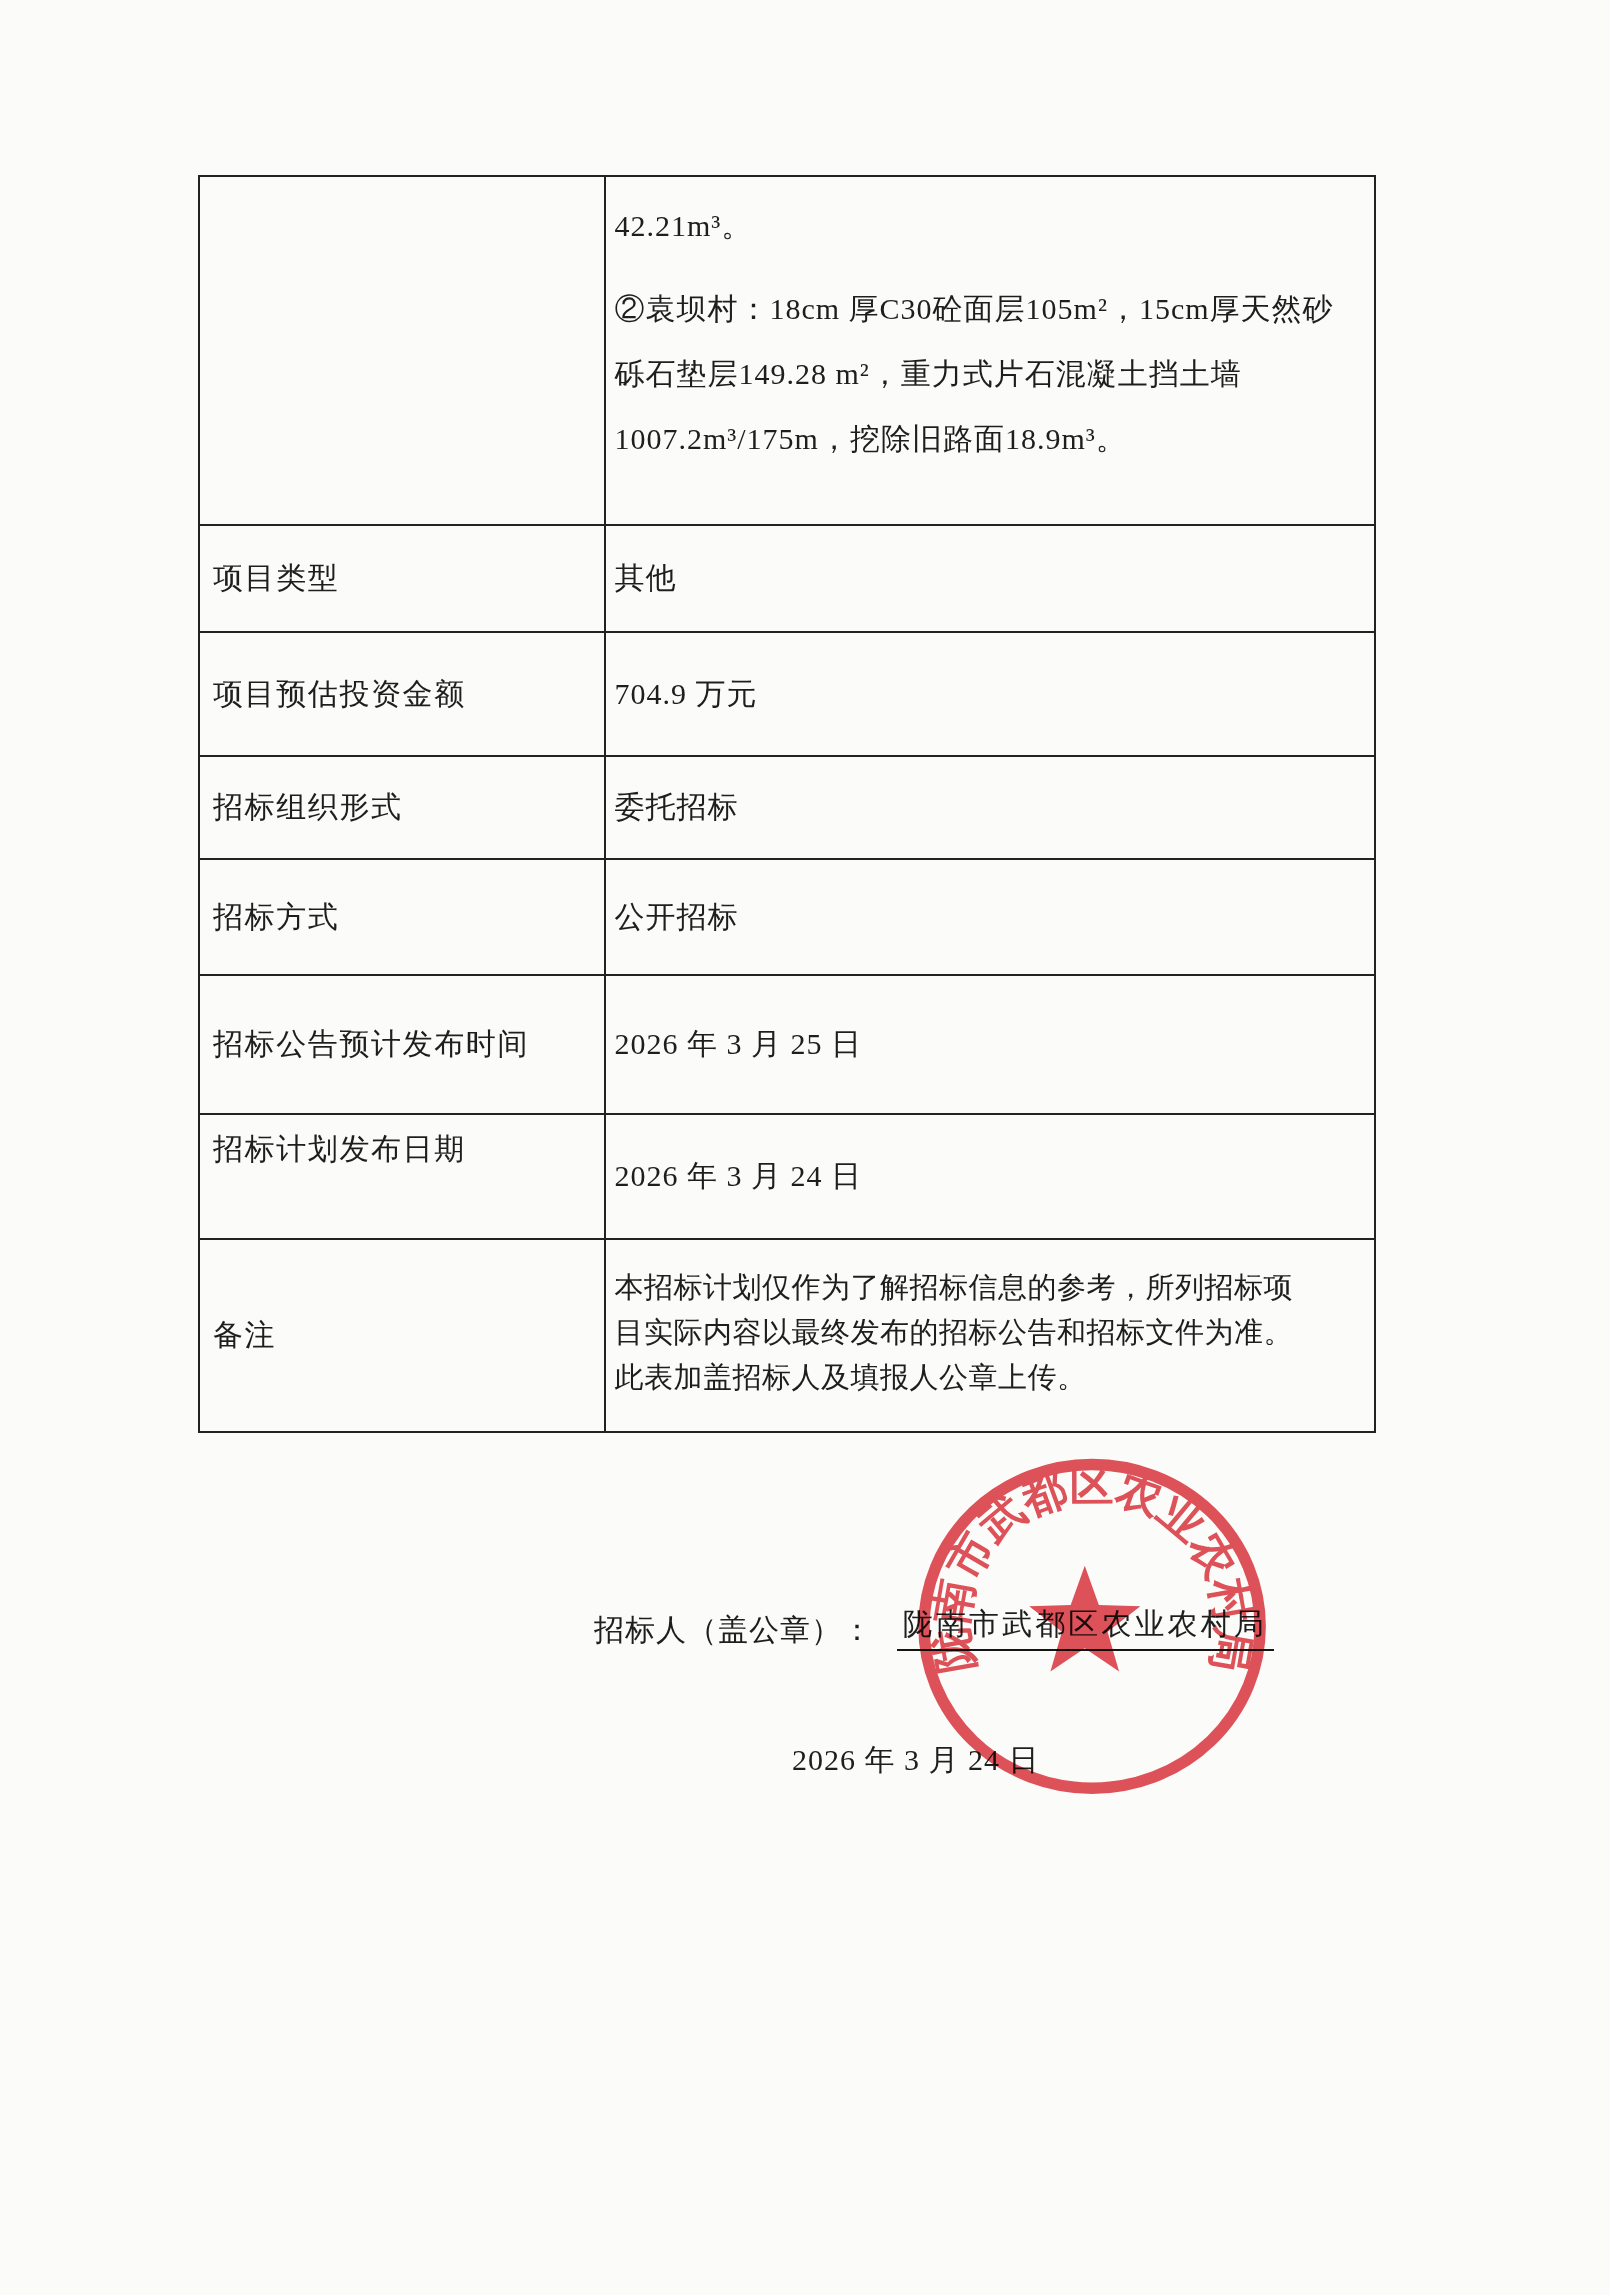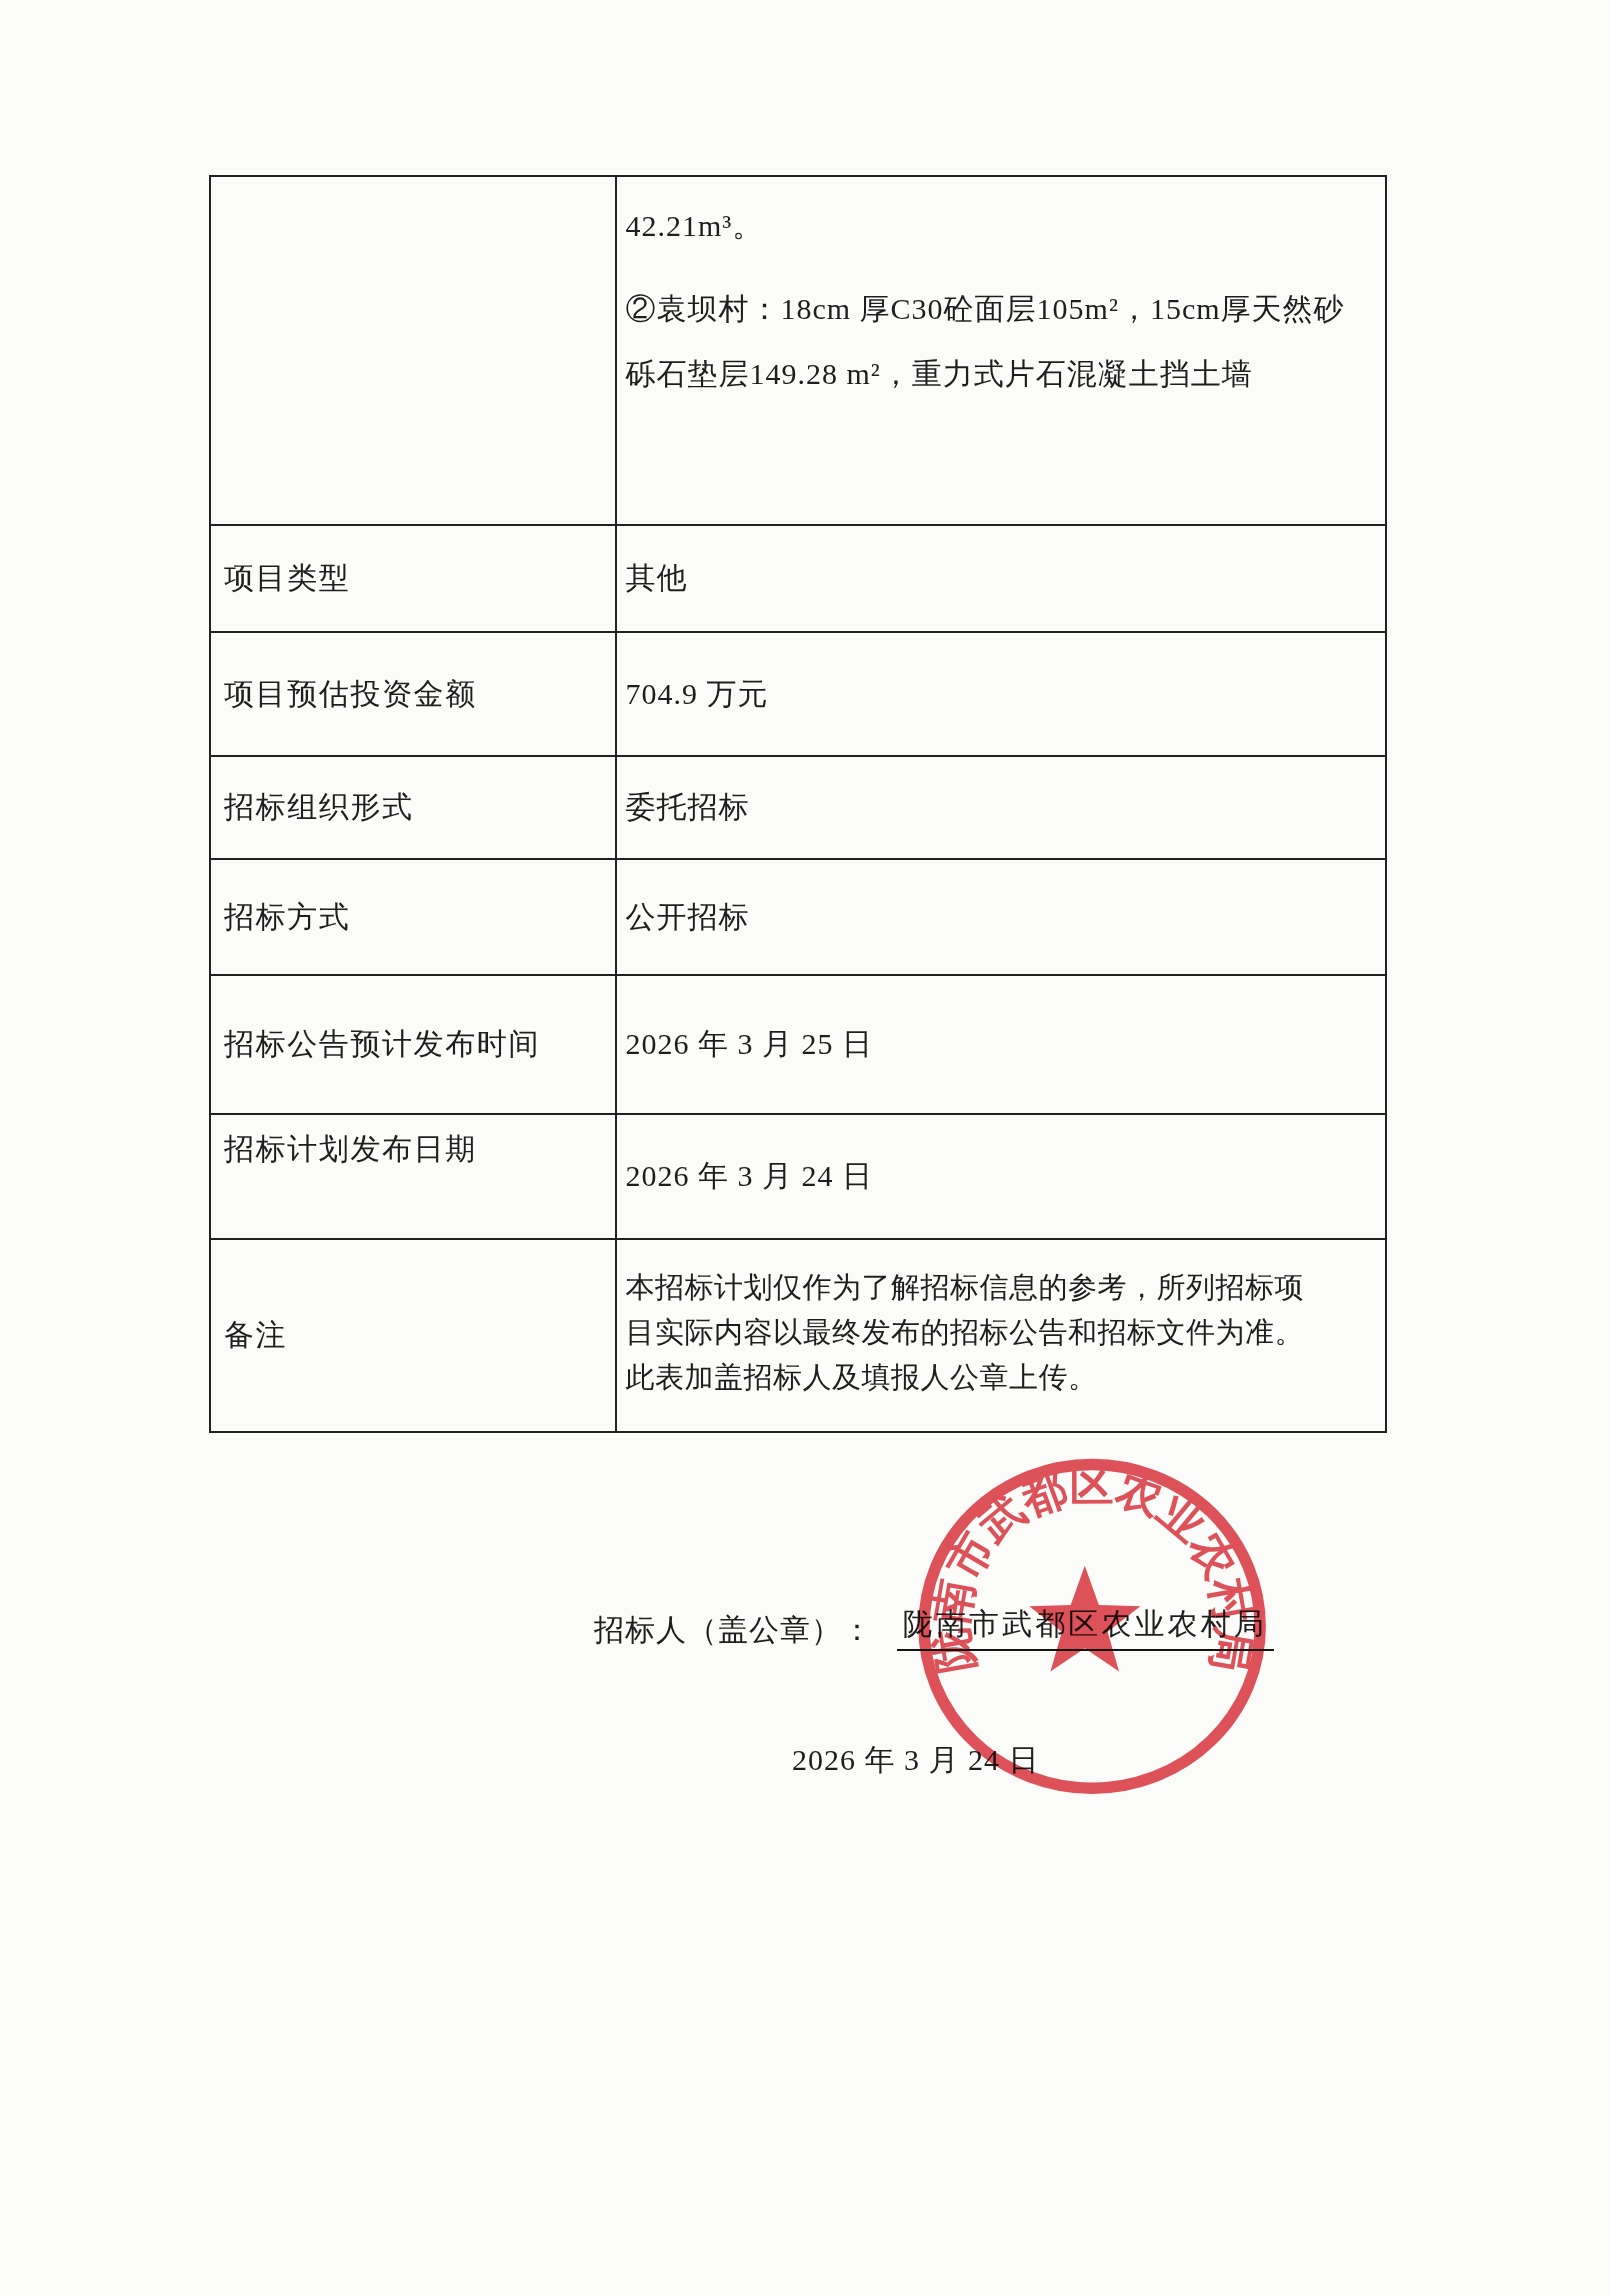--- a/index.html
+++ b/index.html
@@ -4,21 +4,21 @@
 <style>
   html,body{margin:0;padding:0;}
   body{
     width:1610px;height:2295px;position:relative;
     background:#fbfbf9;
     font-family:"Liberation Serif","DejaVu Serif",serif;
     color:#1e1e1e;overflow:hidden;
   }
   
   .doc-table{
-    position:absolute;left:209px;top:175px;width:1178px;
+    position:absolute;left:198px;top:175px;width:1178px;
     border:2.6px solid #222;box-sizing:border-box;
     background:transparent;
   }
   .trow{display:flex;box-sizing:border-box;}
   .trow + .trow{border-top:2.6px solid #222;}
   .tlabel{
     width:406px;box-sizing:border-box;border-right:2.6px solid #222;
     display:flex;align-items:center;padding-left:13px;
     font-size:30px;letter-spacing:1.6px;
   }
@@ -67,20 +67,21 @@
 
 <div class="doc-table">
 
   <div class="trow row-cont" style="height:347px">
     <div class="tlabel"></div>
     <div class="tvalue">
       <div>42.21m³。</div>
       <div class="para2">
         <div>②袁坝村：18cm 厚C30砼面层105m²，15cm厚天然砂</div>
         <div>砾石垫层149.28 m²，重力式片石混凝土挡土墙</div>
+        <div>1007.2m³/175m，挖除旧路面18.9m³。</div>
       </div>
     </div>
   </div>
 
   <div class="trow" style="height:107px">
     <div class="tlabel">项目类型</div>
     <div class="tvalue">其他</div>
   </div>
 
   <div class="trow" style="height:124px">

